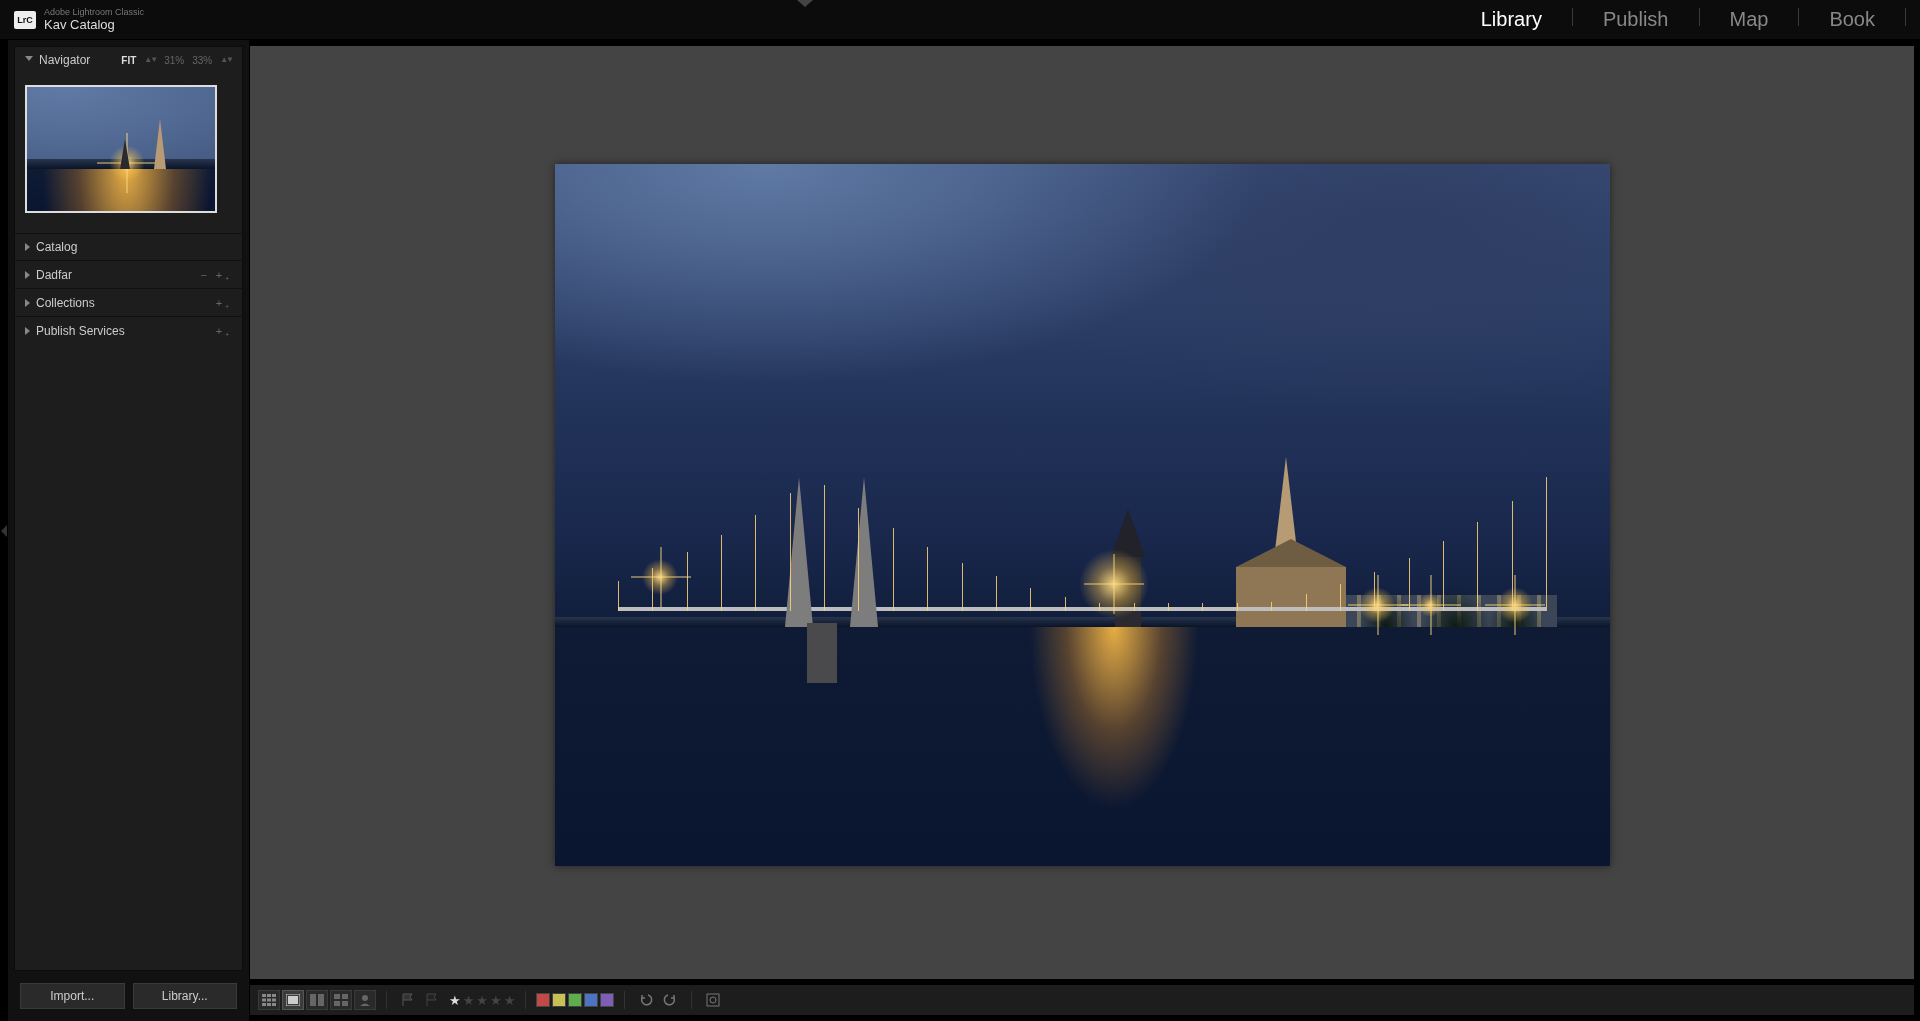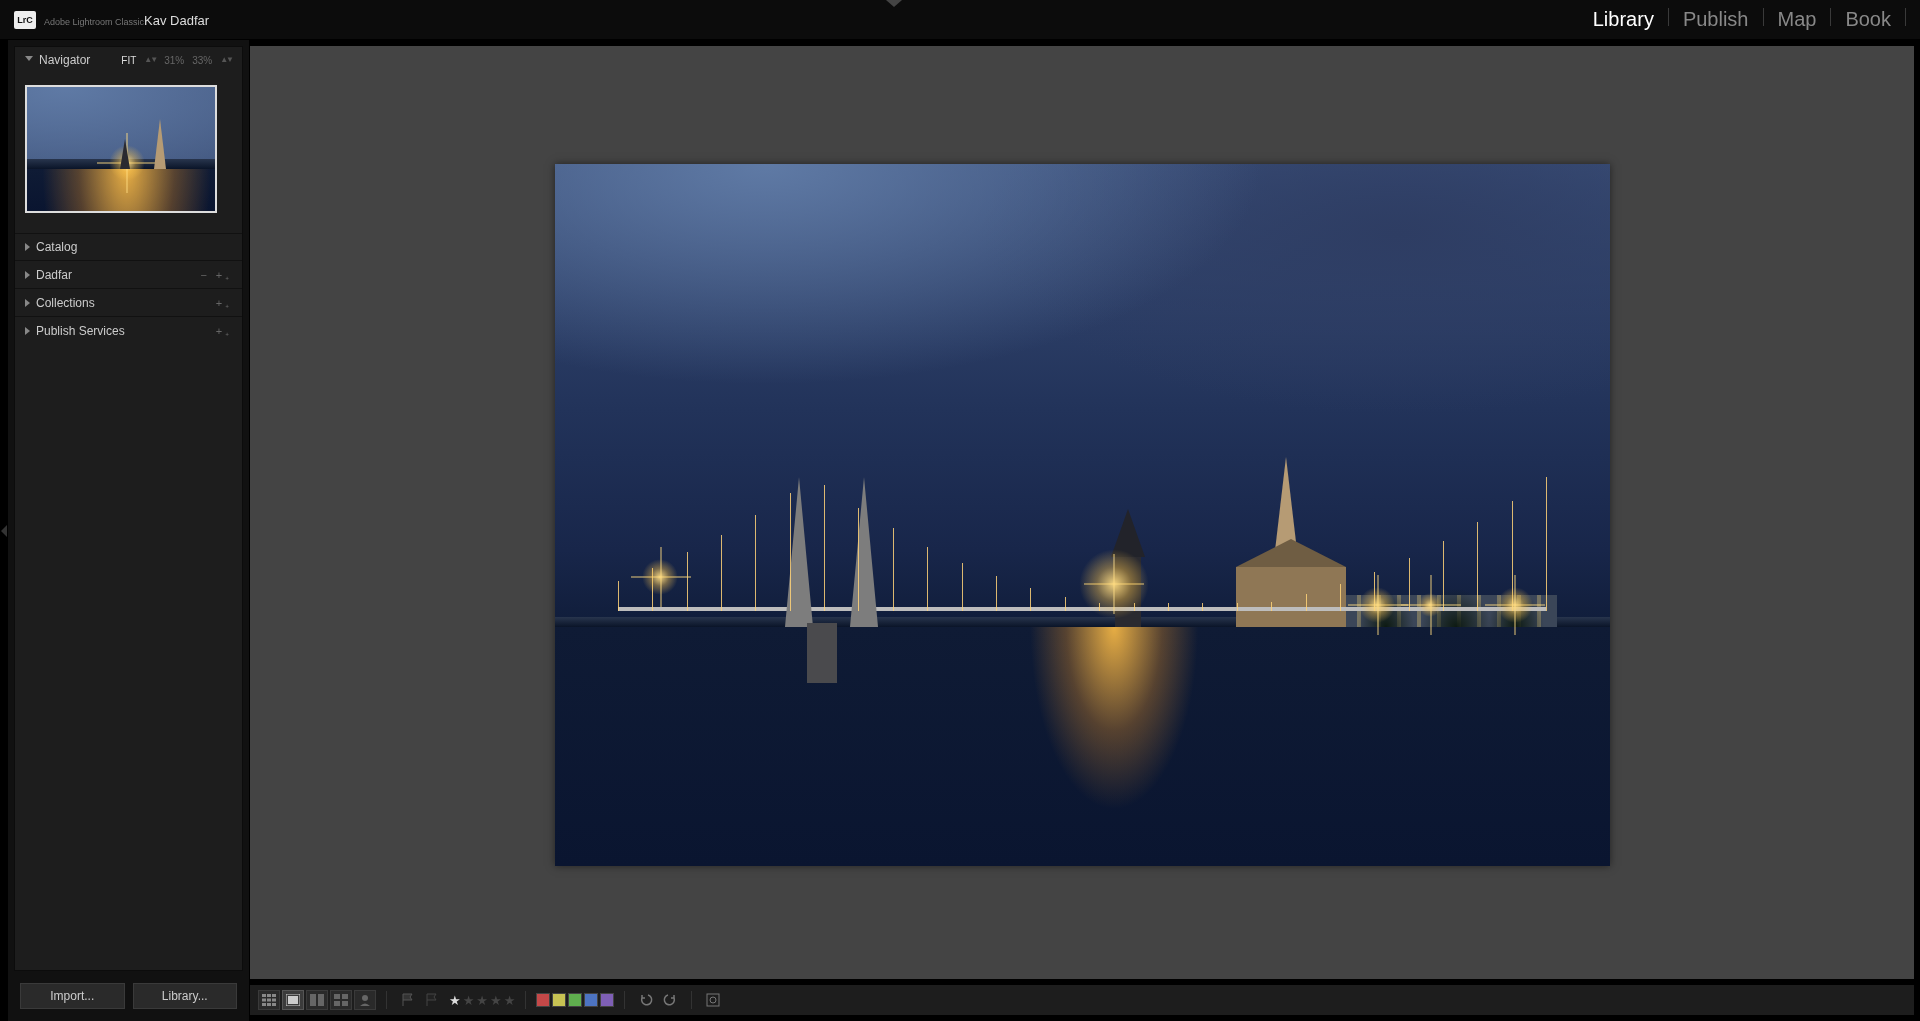--- a/index.html
+++ b/index.html
@@ -1,41 +1,41 @@
 <!DOCTYPE html>
 <html><head>
 <meta charset="utf-8">
 <style>
   * { box-sizing: border-box; margin: 0; padding: 0; font-family: -apple-system, "Segoe UI", Arial, sans-serif; }
   html, body { width: 100%; height: 100%; background: #000; overflow: hidden; color: #bbb; }
   .app { display: flex; flex-direction: column; width: 1920px; height: 1021px; }
   
   .topbar { height: 40px; background: #0c0c0c; display: flex; align-items: center; padding: 0 14px; border-bottom: 1px solid #000; }
   .logo-box { width: 22px; height: 18px; background: #eee; color: #111; font-size: 9px; font-weight: 700; display: flex; align-items: center; justify-content: center; border-radius: 2px; margin-right: 8px; }
-  .title-block { display: flex; flex-direction: row; line-height: 1.0; align-items: flex-end; }
+  .title-block { display: flex; flex-direction: column; line-height: 1.0; }
   .title-small { font-size: 9px; color: #777; }
   .title-user  { font-size: 13px; color: #ddd; margin-top: 1px;}
   .topbar-center { flex: 1; display: flex; justify-content: center; }
   .panel-toggle { width:0;height:0;border-left:8px solid transparent;border-right:8px solid transparent;border-top:7px solid #444; margin-top:-20px;}
-  .modules { display: flex; align-items: baseline; gap: 0; }
+  .modules { display: flex; align-items: baseline; gap: 16px; }
   .mod { font-size: 20px; color: #888; padding: 0 14px; cursor: pointer; position: relative;}
   .mod.active { color: #fff; font-weight: 500;}
   .mod-sep { width:1px; height:18px; background:#3a3a3a; }
 
   
   .body { flex: 1; display: flex; min-height: 0; background:#000;}
   .left-col { width: 242px; background: #111; display: flex; flex-direction: column; border-right: 1px solid #000;}
   .sidepanel { flex:1; background:#1d1d1d; margin:6px; border:1px solid #0c0c0c; display:flex; flex-direction:column; overflow:hidden;}
   .nav-header { display:flex; align-items:center; padding:6px 10px; font-size:12px; color:#ccc; }
   .tri { display:inline-block; width:0;height:0; border-top:4px solid transparent; border-bottom:4px solid transparent; margin-right:6px;}
   .tri.right { border-left:5px solid #888; }
   .tri.down { width:0;height:0;border-left:4px solid transparent;border-right:4px solid transparent;border-top:5px solid #888; margin-right:6px;}
   .nav-header .spacer{flex:1;}
   .zoom-opts { display:flex; gap:8px; font-size:10px; color:#666;}
-  .zoom-opts span.active{ color:#ddd; }
+  .zoom-opts span.active{ color:#ddd;font-weight:bold; }
   .zoom-opts .updown{ font-size:8px; color:#555; letter-spacing:-2px;}
   .thumb-wrap { padding:12px 10px 20px 10px;}
   .thumb { width: 192px; height: 128px; border: 2px solid #ddd; background: #1b2a4a; position:relative; overflow:hidden;}
   .panel-row { display:flex; align-items:center; padding:6px 10px; font-size:12px; color:#ccc; border-top:1px solid #111; background:#1d1d1d; cursor:pointer;}
   .panel-row .spacer{flex:1;}
   .panel-row .plusminus{ font-size:11px; color:#666; letter-spacing:3px;}
   .side-bottom { display:flex; gap:8px; padding:6px; margin:0 6px 6px 6px;}
   .side-bottom button{ flex:1; background:#2a2a2a; color:#ccc; border:1px solid #3a3a3a; font-size:12px; padding:5px 0; cursor:pointer;}
 
   
@@ -105,21 +105,21 @@
 </style>
 </head>
 <body>
 
 <div class="app">
 
   <div class="topbar">
     <div class="logo-box">LrC</div>
     <div class="title-block">
       <span class="title-small">Adobe Lightroom Classic</span>
-      <span class="title-user">Kav Dadfar</span>
+      <span class="title-user">Kav Catalog</span>
     </div>
     <div class="topbar-center">
       <div class="panel-toggle"></div>
     </div>
     <div class="modules">
       <span class="mod active">Library</span>
       <span class="mod-sep"></span>
       <span class="mod">Publish</span>
       <span class="mod-sep"></span>
       <span class="mod">Map</span>

